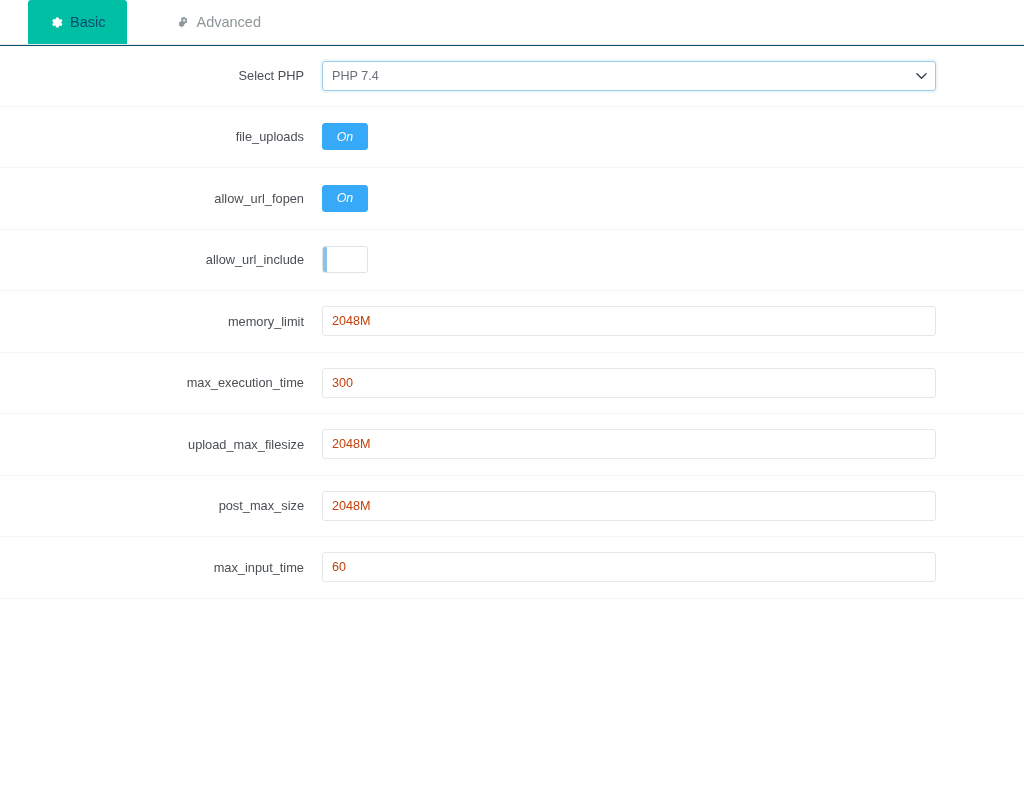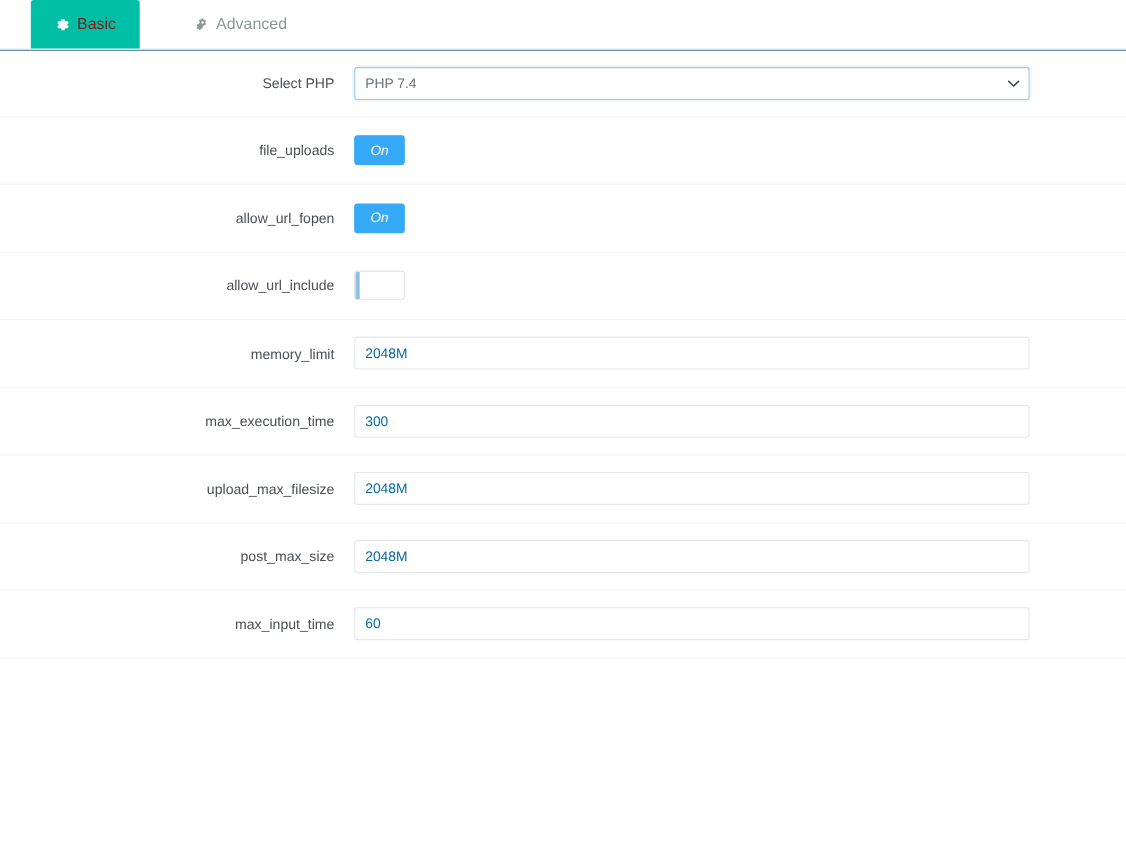--- a/index.html
+++ b/index.html
@@ -37,21 +37,21 @@
     align-items: center;
     gap: 7px;
     padding: 0 22px;
     font-size: 14.5px;
     cursor: pointer;
     user-select: none;
     border-radius: 3px 3px 0 0;
   }
   .tab.active {
     background: #00bfa5;
-    color: #7f1d1d;
+    color: #0c4a6e;
     font-weight: 400;
   }
   .tab.inactive {
     background: transparent;
     color: #8e9699;
     margin-left: 26px;
     justify-content: space-between;
   }
   .tab-icon { display: inline-flex; align-items: center; }
   .tab-label { line-height: 1; white-space: nowrap; }
@@ -149,21 +149,21 @@
   .text-input {
     width: 614px;
     height: 30px;
     border: 1px solid #e4e7ea;
     border-radius: 3px;
     background: #ffffff;
     display: flex;
     align-items: center;
     padding: 0 9px;
     font-size: 12.6px;
-    color: #0369a1;
+    color: #c2410c;
     cursor: text;
   }
 
   
   .actions {
     padding-top: 17px;
     display: flex;
     flex-direction: column;
     align-items: flex-start;
     padding-left: 337px;

